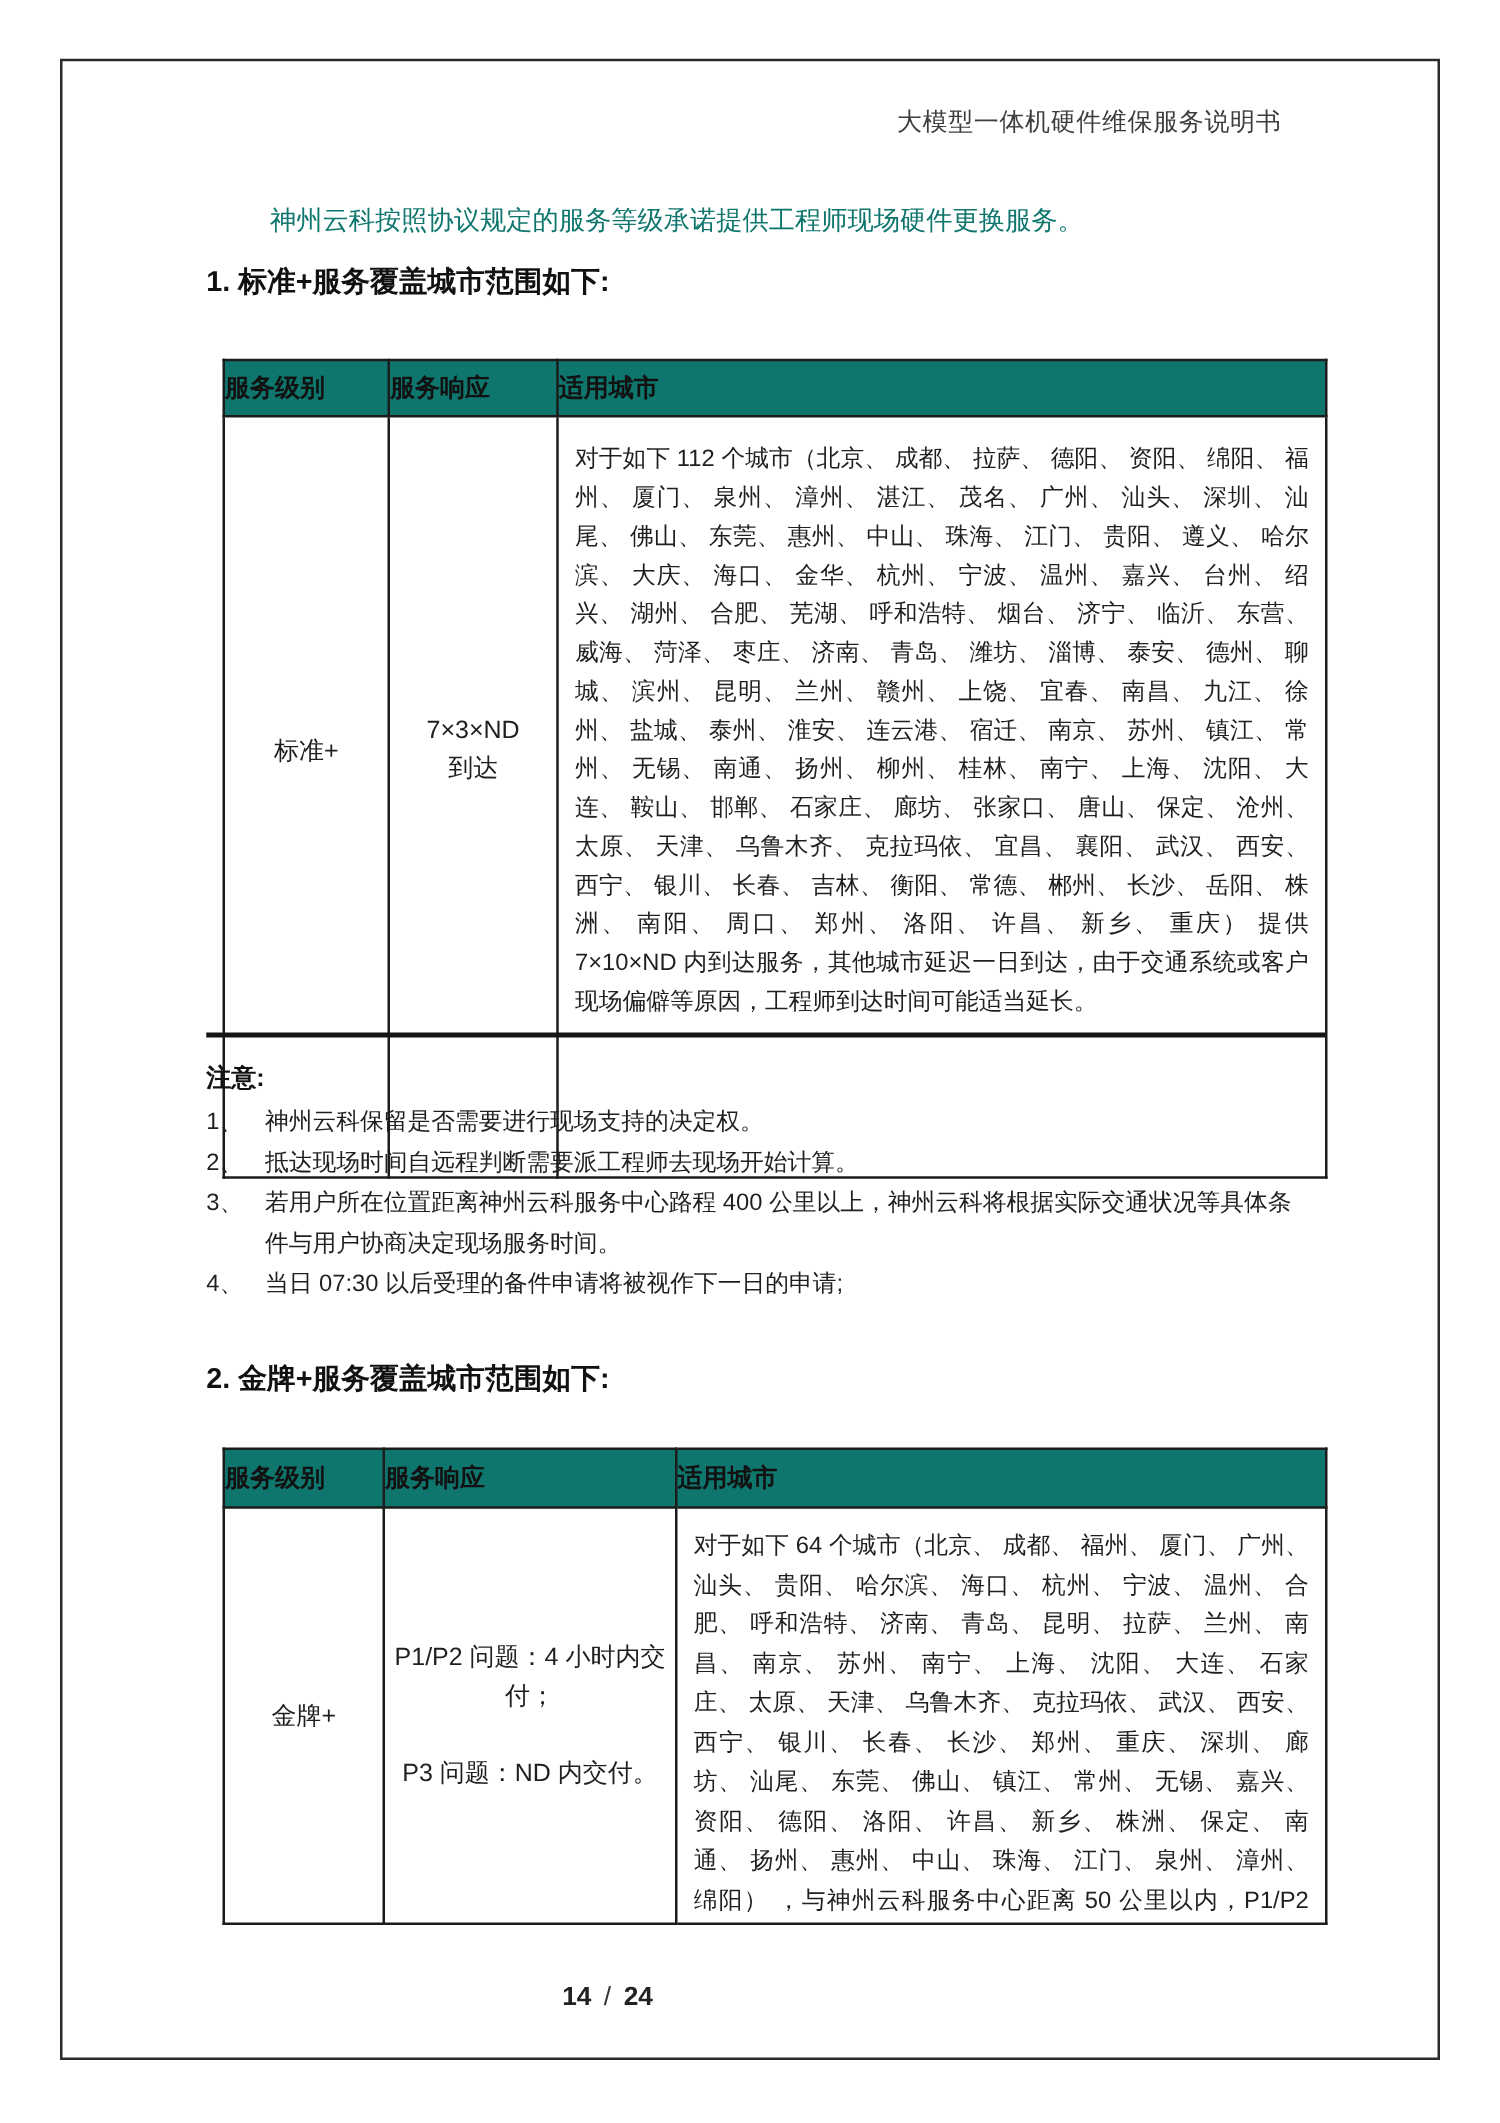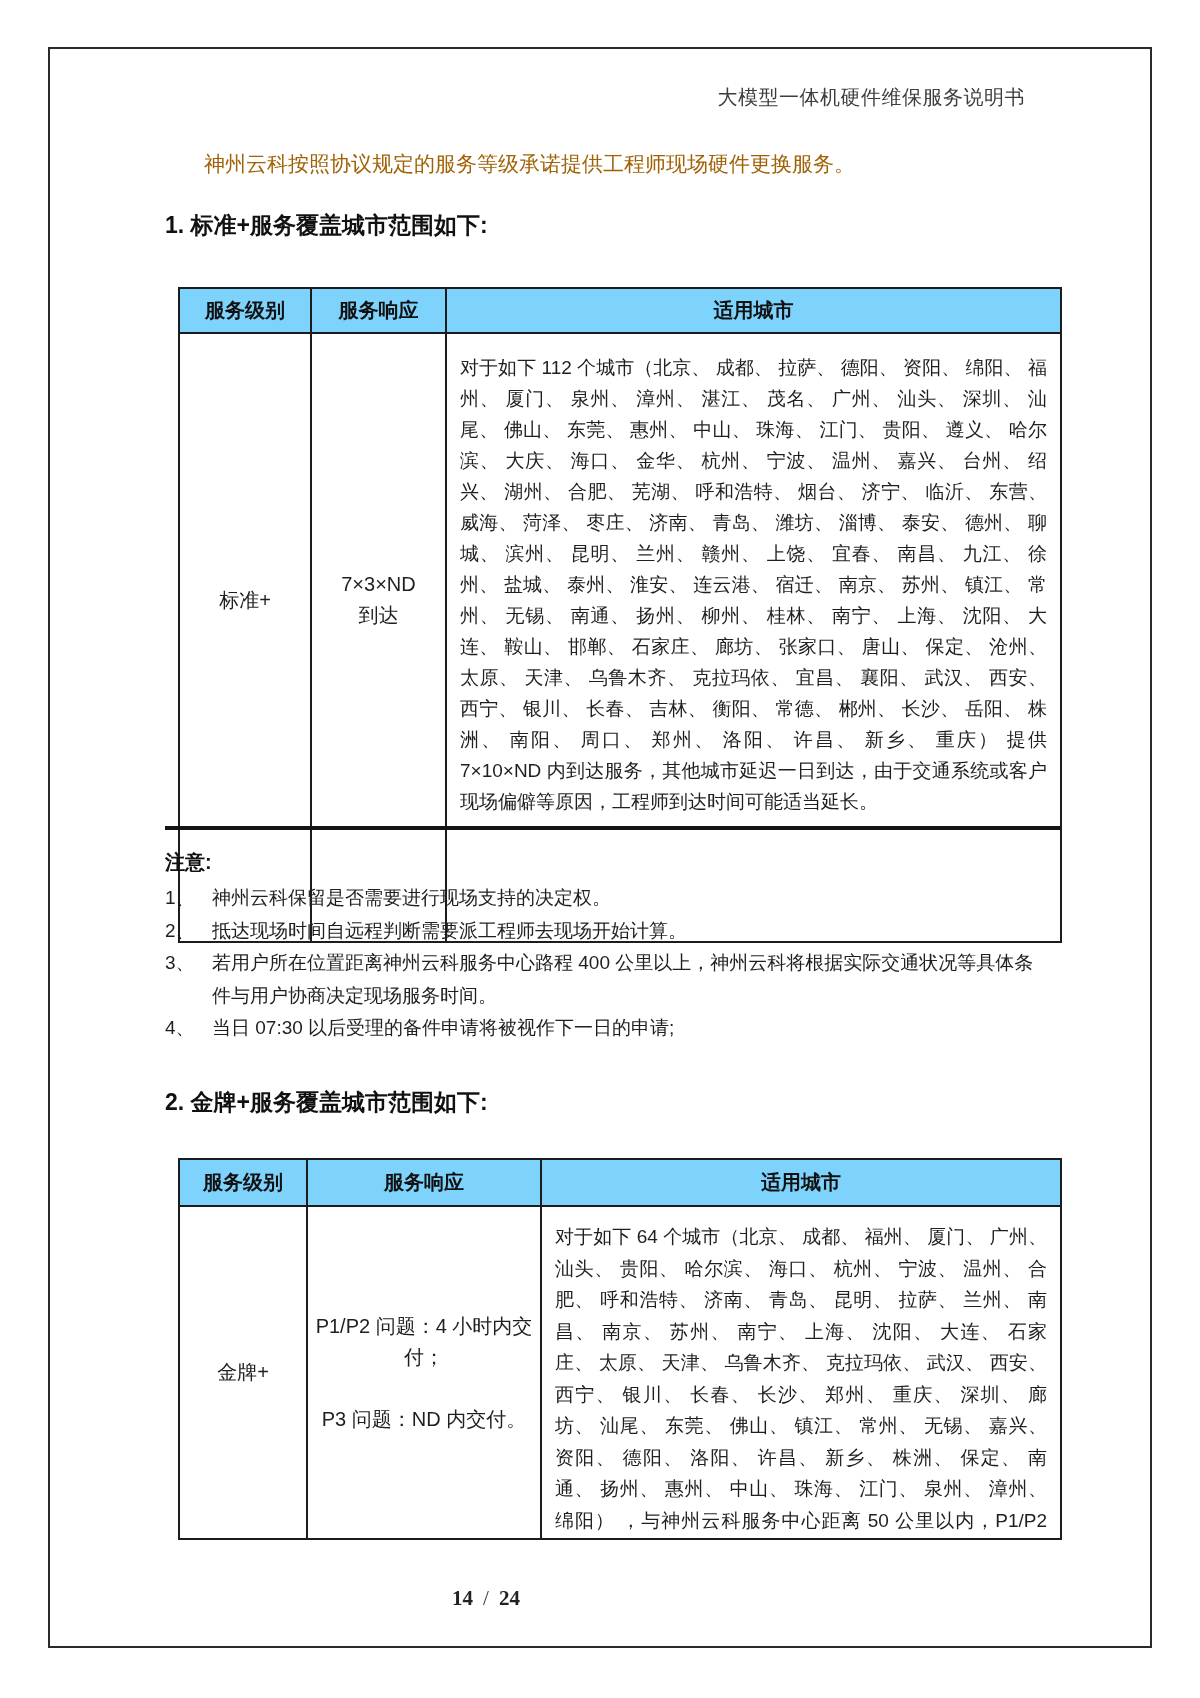--- a/index.html
+++ b/index.html
@@ -13,40 +13,40 @@
   .page-border{
     position:absolute;left:48px;top:47px;width:1104px;height:1601px;
     border:2px solid #2b2b2b;box-sizing:border-box;
   }
   .doc-header{
     position:absolute;top:84px;right:175px;
     font-family:"Liberation Serif",serif;
     font-size:20px;letter-spacing:0.5px;color:#3d3d3d;margin-left:36px;
   }
   .intro{
-    position:absolute;left:200px;top:146px;margin:4px;
-    font-size:21px;color:#a16207;
+    position:absolute;left:200px;top:146px;margin:16px;
+    font-size:21px;color:#0f766e;
   }
   .sec-heading{
     position:absolute;left:165px;margin:0;
     font-size:23px;font-weight:bold;color:#111;
   }
   .h1pos{top:210px;}
   .h2pos{top:1087px;}
   table.svc-table{
     position:absolute;left:178px;width:882px;
     border-collapse:collapse;table-layout:fixed;
   }
   .t1{top:287px;}
   .t2{top:1158px;}
   table.svc-table th,table.svc-table td{
     border:2px solid #1c1c1c;box-sizing:border-box;padding:0;
   }
   table.svc-table th{
-    background:#7dd3fc;font-size:20px;font-weight:bold;text-align:center;color:#111;
+    background:#0f766e;font-size:20px;font-weight:bold;text-align:left;color:#111;
   }
   .t1 th{height:45px;}
   .t2 th{height:47px;}
   .t1 td{height:471px;}
   .t2 td{height:331px;}
   td.center-cell{
     text-align:center;vertical-align:middle;font-size:20px;color:#1f1f1f;
   }
   .t1 td.center-cell{padding-bottom:75px;}
   .pre{white-space:pre-line;line-height:31px;}
@@ -69,21 +69,21 @@
   }
   .note-item{display:flex;align-items:flex-start;}
   .note-num{
     flex:0 0 47px;font-size:19px;line-height:32.5px;color:#1f1f1f;
   }
   .note-text{
     flex:0 0 830px;max-width:830px;font-size:19px;line-height:32.5px;color:#1f1f1f;
   }
   .footer{
     position:absolute;left:0;top:1586px;width:972px;text-align:center;
-    font-family:Liberation Serif, serif;font-size:21px;font-weight:bold;color:#222;
+    font-family:Liberation Sans, sans-serif;font-size:21px;font-weight:bold;color:#222;
   }
   .footer .sep{font-weight:normal;padding:0 10px;color:#333;}
 </style>
 </head>
 <body>
 
 <div>
 
   <div class="page-border"></div>
 

